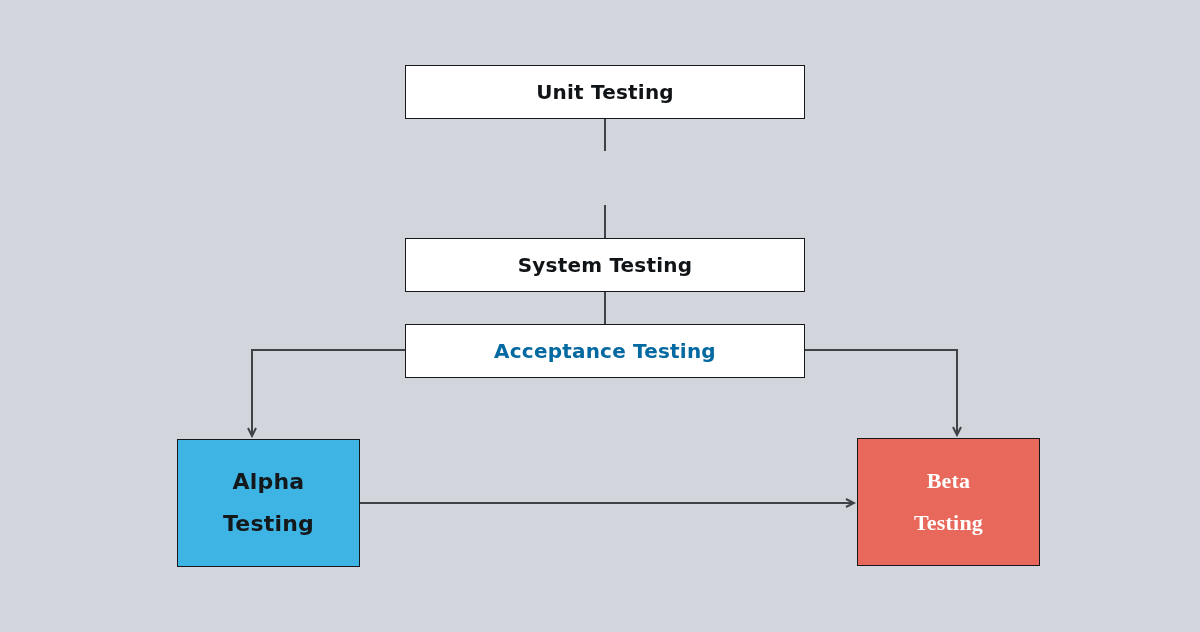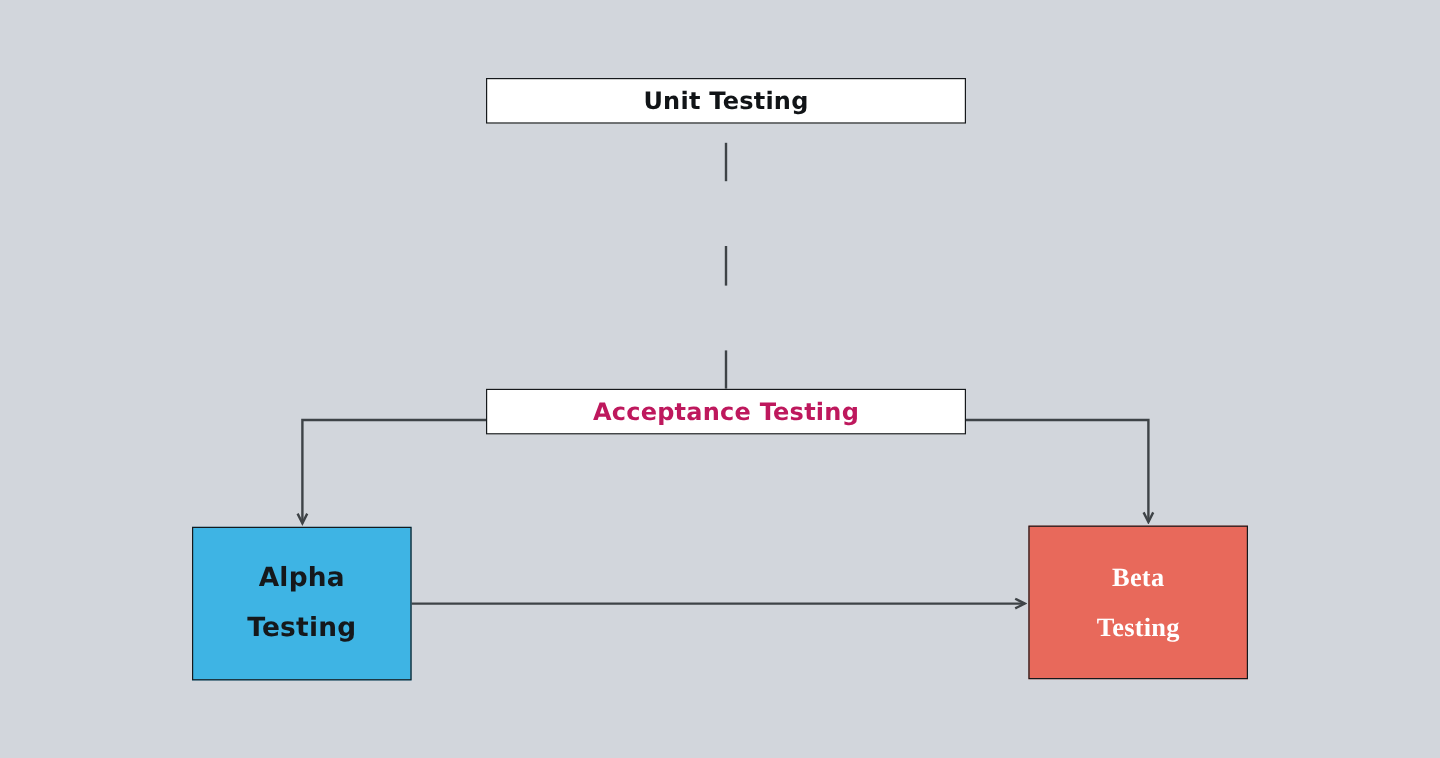--- a/index.html
+++ b/index.html
@@ -29,37 +29,37 @@
     border: 1.5px solid #16191c;
     display: flex;
     flex-direction: column;
     align-items: center;
     justify-content: center;
     text-align: center;
     font-weight: 700;
   }
   .node.step {
     width: 400px;
-    height: 38px;
+    height: 54px;
     left: 405px;
     font-size: 20px;
     letter-spacing: 0.2px;
   }
   .n-unit        { top: 65px;  }
   .n-integration { top: 151px; }
   .n-system      { top: 238px; }
   .n-acceptance  { top: 324px; }
   .node.leaf {
     width: 183px;
     height: 128px;
     font-size: 22px;
     line-height: 42px;
     letter-spacing: 0.2px;
   }
-  .n-alpha { left: 160px; top: 439px; }
+  .n-alpha { left: 177px; top: 439px; }
   .n-beta  { left: 857px; top: 438px; font-family: Liberation Serif, serif; }
   .leaf .line { display: block; }
 </style>
 </head>
 <body>
 
 <div class="stage" style="background-color: rgb(210, 214, 220);">
 
   <svg class="edges" viewBox="0 0 1200 632" xmlns="http://www.w3.org/2000/svg" aria-hidden="true">
     <defs>
@@ -73,22 +73,25 @@
     <path d="M405 350 H252 V436" marker-end="url(#arrow)" stroke="#3e4347"></path>
     <path d="M805 350 H957 V435" marker-end="url(#arrow)" stroke="#3e4347"></path>
     <path d="M343 503 H854" marker-end="url(#arrow)" stroke="#3e4347"></path>
   </svg>
 
   <div class="node step n-unit" style="background-color: rgb(255, 255, 255); color: rgb(17, 20, 23);">
     <span>Unit Testing</span>
   </div>
 
 
+  <div class="node step n-system" style="background-color: rgb(255, 255, 255); color: rgb(17, 20, 23);">
+    <span>System Testing</span>
+  </div>
 
-  <div class="node step n-acceptance" style="background-color: rgb(255, 255, 255); color: #be185d;">
+  <div class="node step n-acceptance" style="background-color: rgb(255, 255, 255); color: #0369a1;">
     <span>Acceptance Testing</span>
   </div>
 
   <div class="node leaf n-alpha" style="background-color: rgb(62, 180, 228); color: rgb(21, 24, 27);">
     <span class="line">Alpha</span>
     <span class="line">Testing</span>
   </div>
 
   <div class="node leaf n-beta" style="background-color: rgb(232, 105, 91); color: rgb(255, 255, 255);">
     <span class="line">Beta</span>

